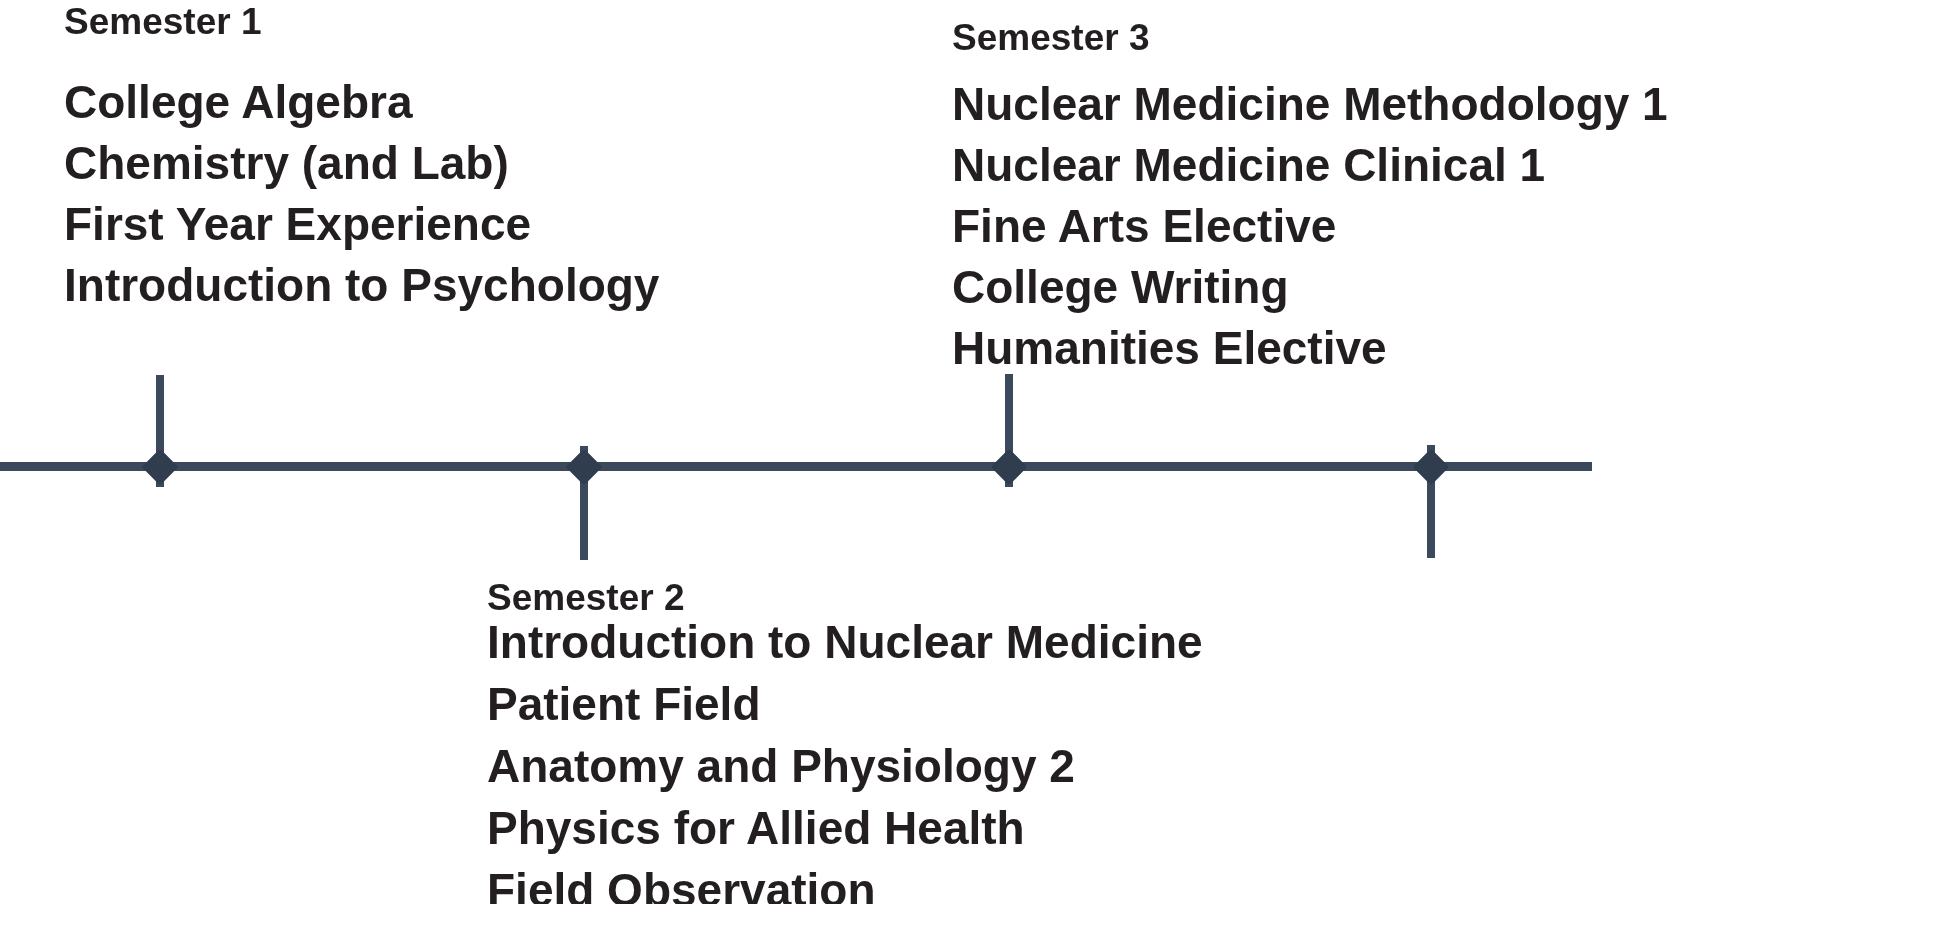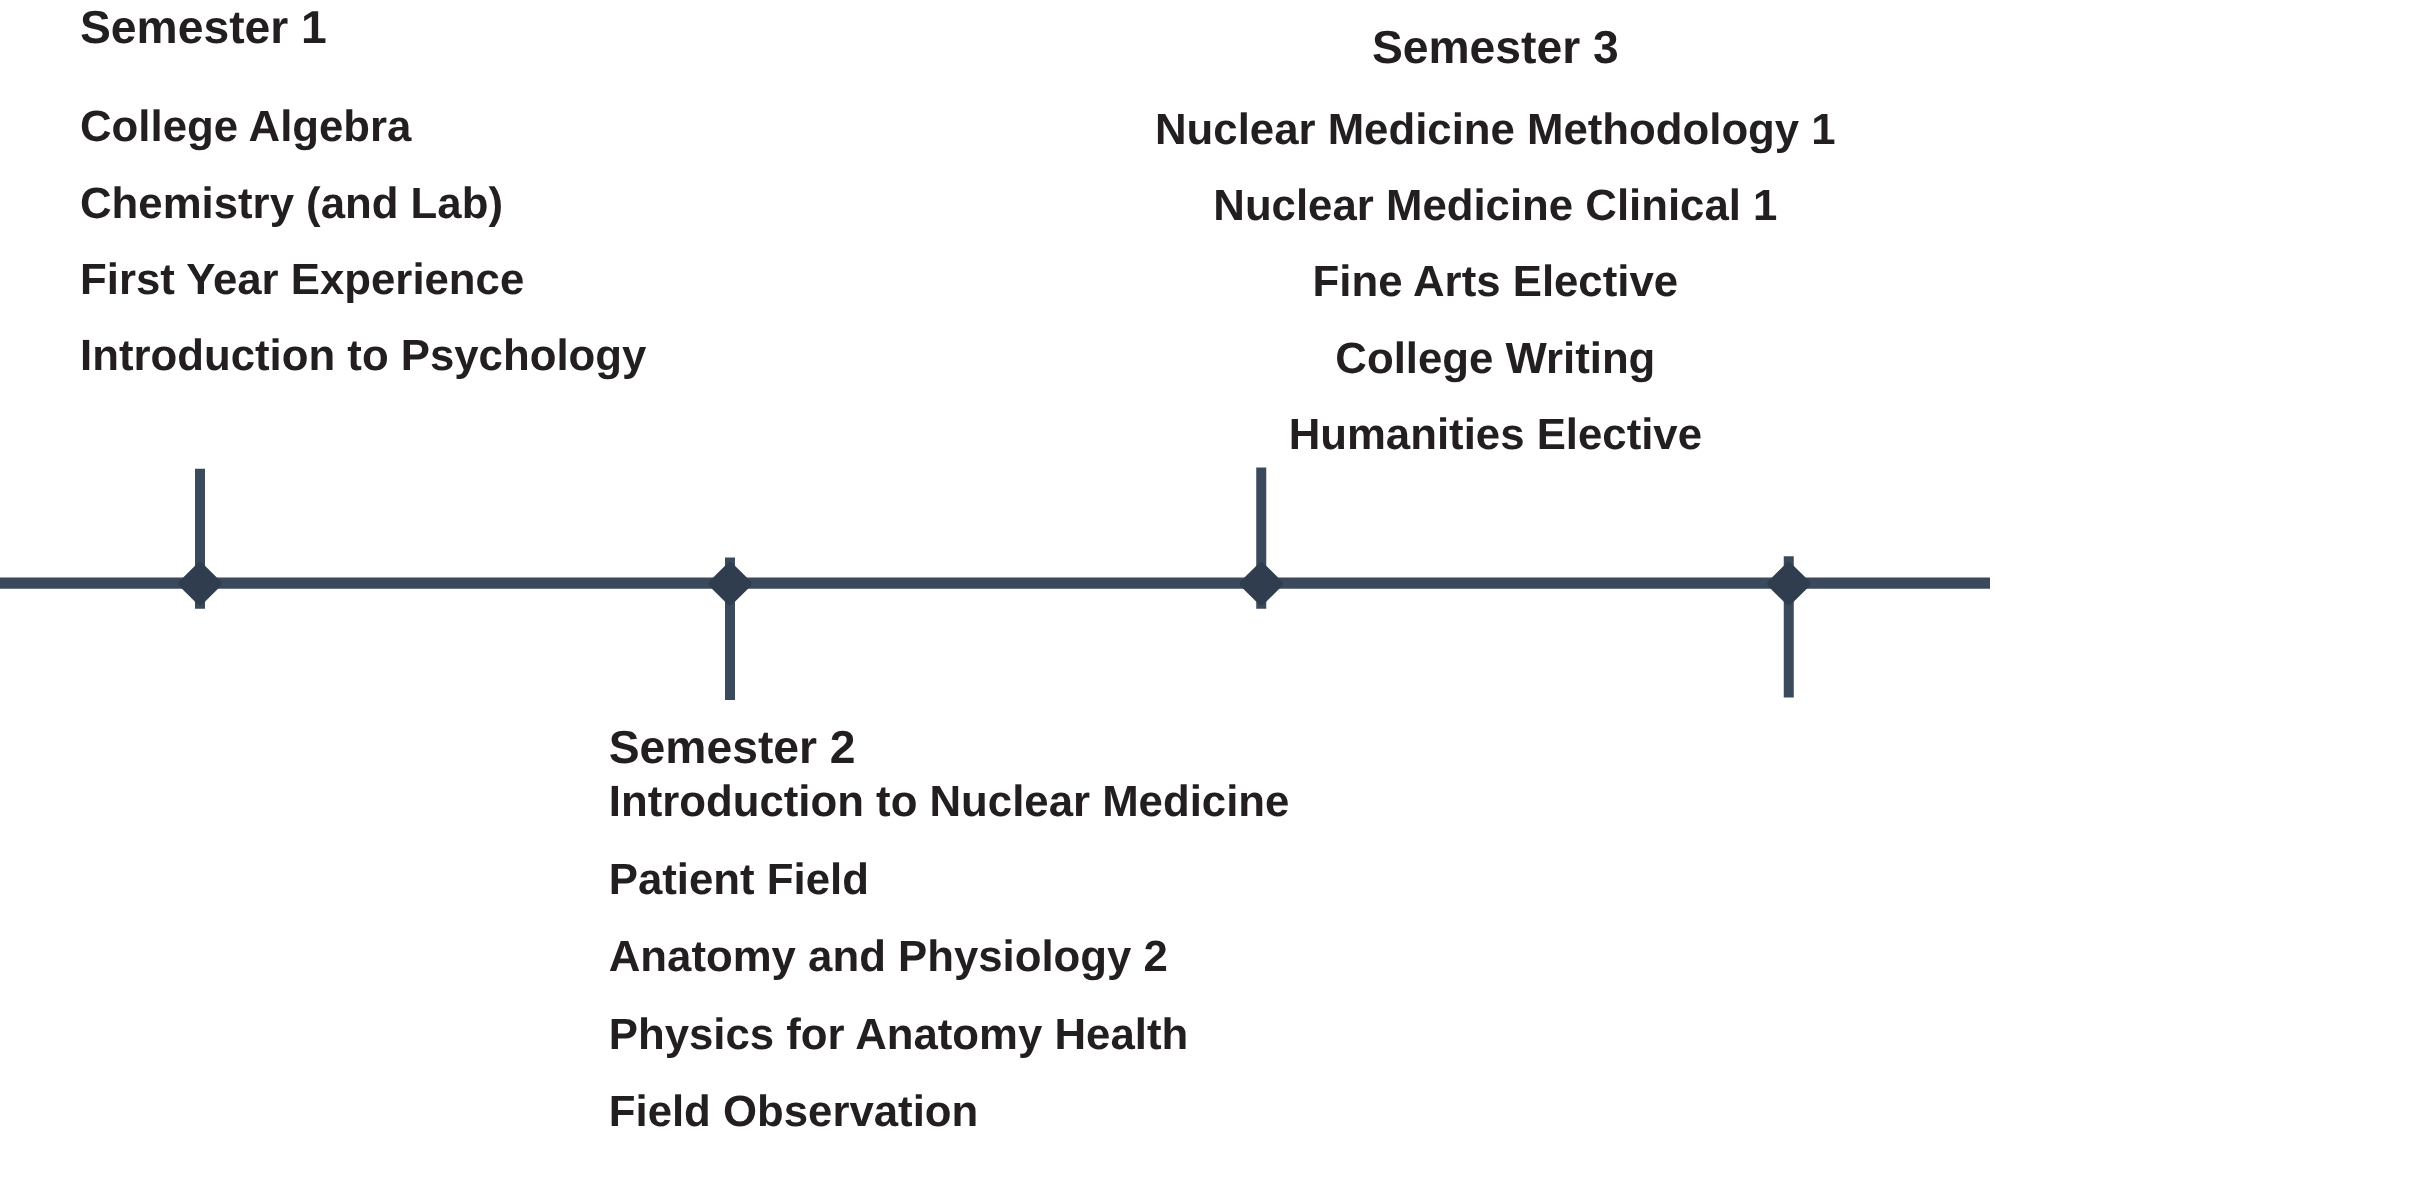--- a/index.html
+++ b/index.html
@@ -49,34 +49,34 @@
   .node.m2 { left: 571px; }
   .node.m3 { left: 996px; }
   .node.m4 { left: 1418px; }
   
   .sem-block {
     position: absolute;
     white-space: nowrap;
   }
   .sem-block.s1 { left: 64px;   top: 0px;   }
   .sem-block.s2 { left: 487px;  top: 576px; }
-  .sem-block.s3 { left: 924px;  top: 16px; text-align: center;  }
+  .sem-block.s3 { left: 952px;  top: 16px;  }
   .sem-block.s4 { left: 1328px; top: 575px; }
   .sem-title {
     font-size: 37px;
     font-weight: 800;
     line-height: 44px;
     color: #231F20;
   }
   .s1 .sem-title { margin-bottom: 36px; }
   .s2 .sem-title { }
   .s3 .sem-title { margin-bottom: 22px; }
   .s4 .sem-title { margin-bottom: 22px; }
   .course {
-    font-size: 35px;
+    font-size: 46px;
     font-weight: 700;
     color: #231F20;
   }
   .s1 .course, .s3 .course { height: 61px; line-height: 44px; }
   .s2 .course, .s4 .course { height: 62px; line-height: 44px; }
 </style>
 </head>
 <body>
 
 <div class="canvas">
@@ -99,21 +99,21 @@
     <div class="course">Chemistry (and Lab)</div>
     <div class="course">First Year Experience</div>
     <div class="course">Introduction to Psychology</div>
   </div>
 
   <div class="sem-block s2">
     <div class="sem-title">Semester 2</div>
     <div class="course">Introduction to Nuclear Medicine</div>
     <div class="course">Patient Field</div>
     <div class="course">Anatomy and Physiology 2</div>
-    <div class="course">Physics for Anatomy Health</div>
+    <div class="course">Physics for Allied Health</div>
     <div class="course">Field Observation</div>
   </div>
 
   <div class="sem-block s3">
     <div class="sem-title">Semester 3</div>
     <div class="course">Nuclear Medicine Methodology 1</div>
     <div class="course">Nuclear Medicine Clinical 1</div>
     <div class="course">Fine Arts Elective</div>
     <div class="course">College Writing</div>
     <div class="course">Humanities Elective</div>

